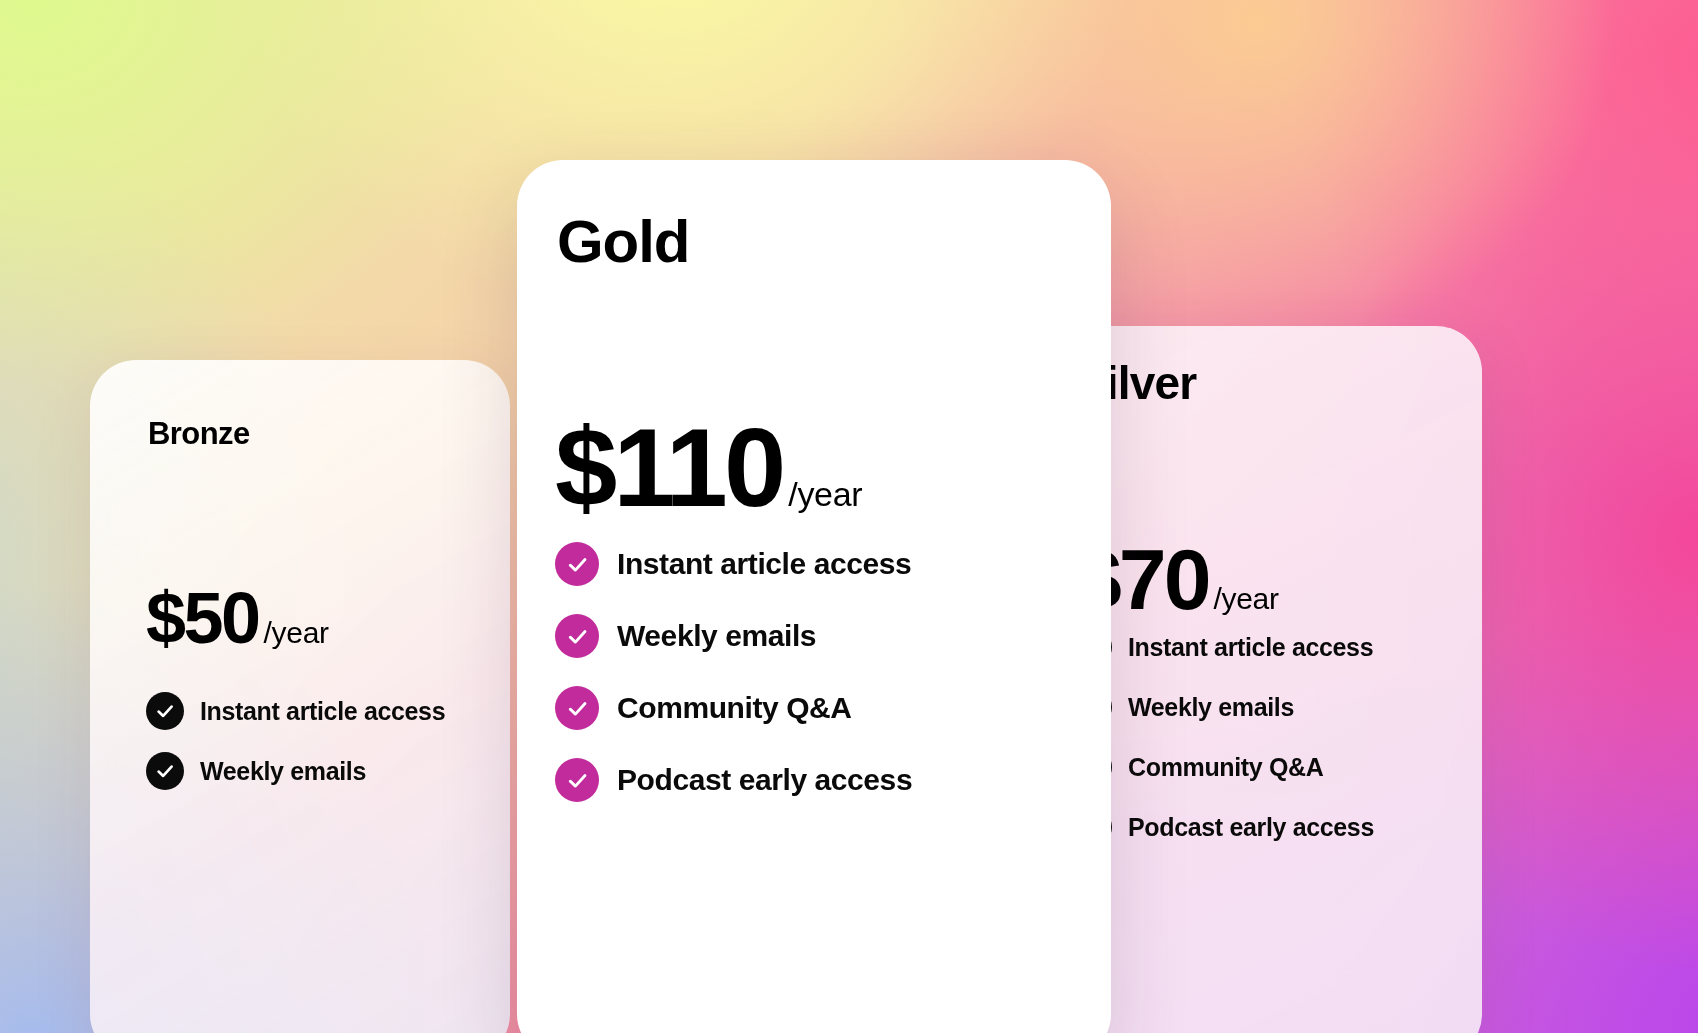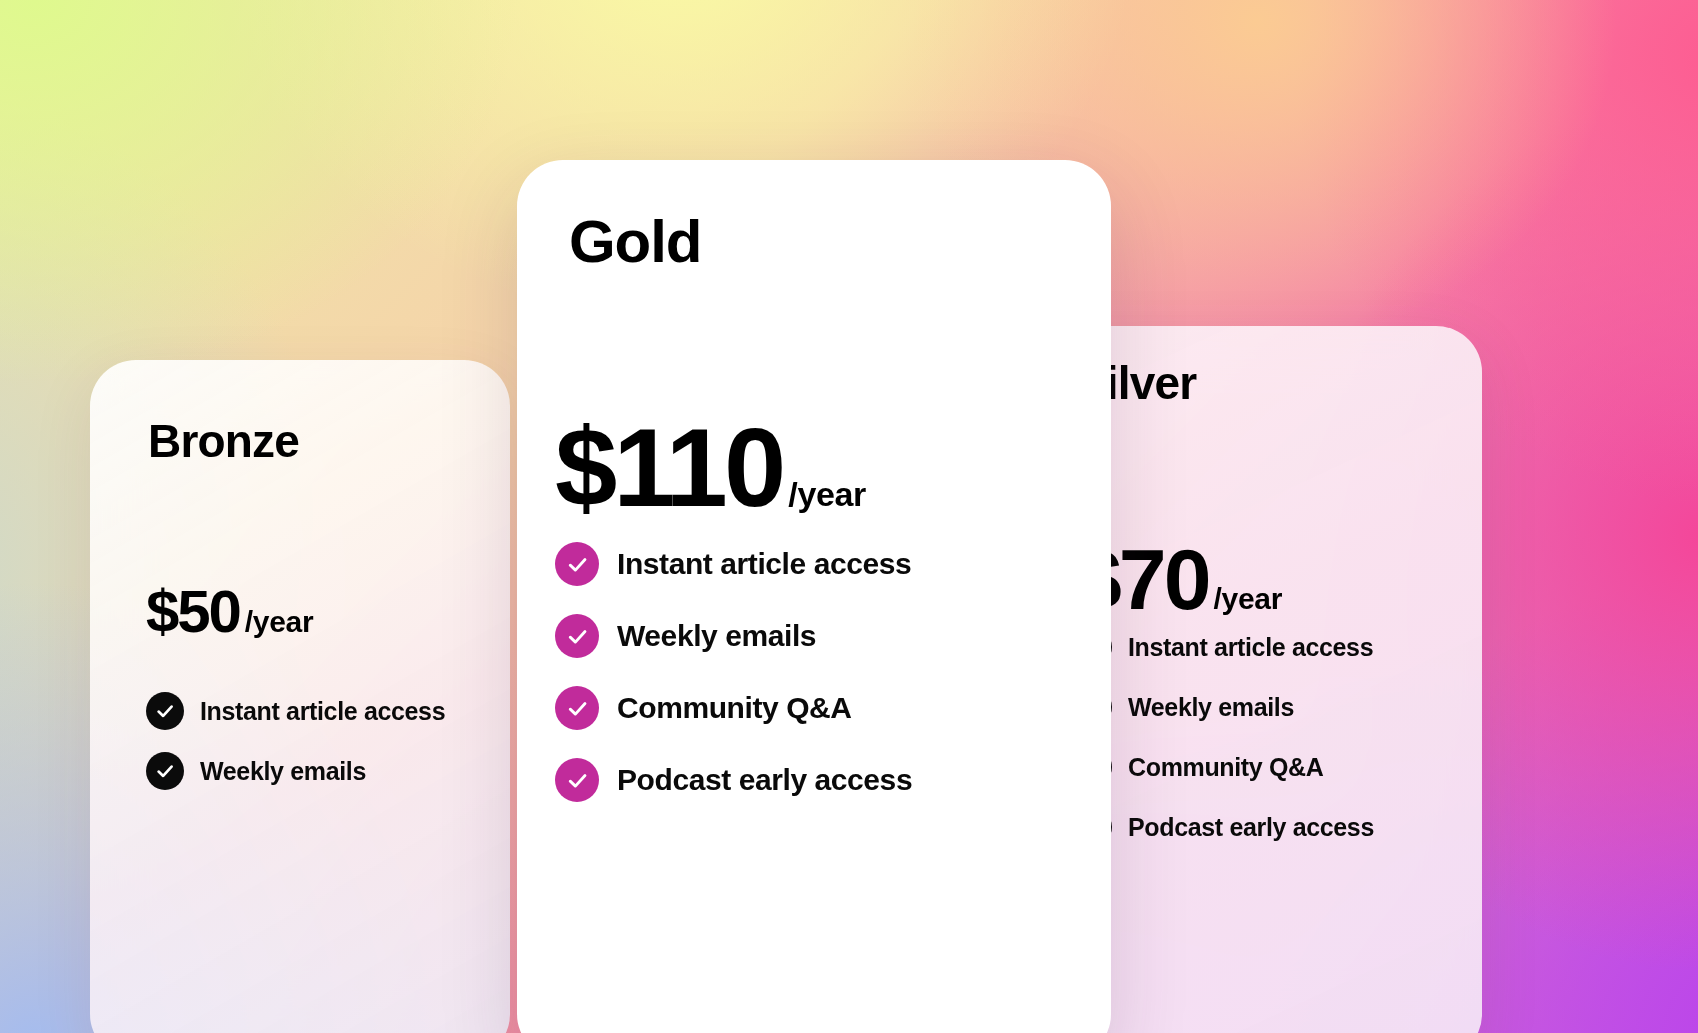--- a/index.html
+++ b/index.html
@@ -72,46 +72,46 @@
 
   
   .plan-name {
     position:absolute;
     font-weight:700;
     color:#000000;
     letter-spacing:-0.018em;
     line-height:1;
     white-space:nowrap;
   }
-  .card-bronze .plan-name { left:58px; top:58px;  font-size:46px; }
+  .card-bronze .plan-name { left:58px; top:58px;  font-size:31px; }
   .card-silver .plan-name { left:46px; top:34px;  font-size:46px; }
-  .card-gold   .plan-name { left:40px; top:52px;  font-size:60px;margin-left:12px; }
+  .card-gold   .plan-name { left:40px; top:52px;  font-size:60px; }
 
   
   .price-row {
     position:absolute;
     display:flex;
     align-items:baseline;
     white-space:nowrap;
   }
   .price-amount {
     font-weight:700;
     color:#000000;
     letter-spacing:-0.035em;
     line-height:1;
   }
   .price-period {
-    font-weight:700;
+    font-weight:400;
     color:#000000;
     letter-spacing:-0.01em;
     line-height:1;
   }
 
   .card-bronze .price-row    { left:56px; top:222px; }
-  .card-bronze .price-amount { font-size:60px; }
+  .card-bronze .price-amount { font-size:72px; }
   .card-bronze .price-period { font-size:30px; margin-left:5px; }
 
   .card-silver .price-row    { left:44px; top:210px; }
   .card-silver .price-amount { font-size:86px; }
   .card-silver .price-period { font-size:30px; margin-left:5px; }
 
   .card-gold .price-row      { left:38px; top:252px; }
   .card-gold .price-amount   { font-size:112px; }
   .card-gold .price-period   { font-size:34px; margin-left:6px; }
 

